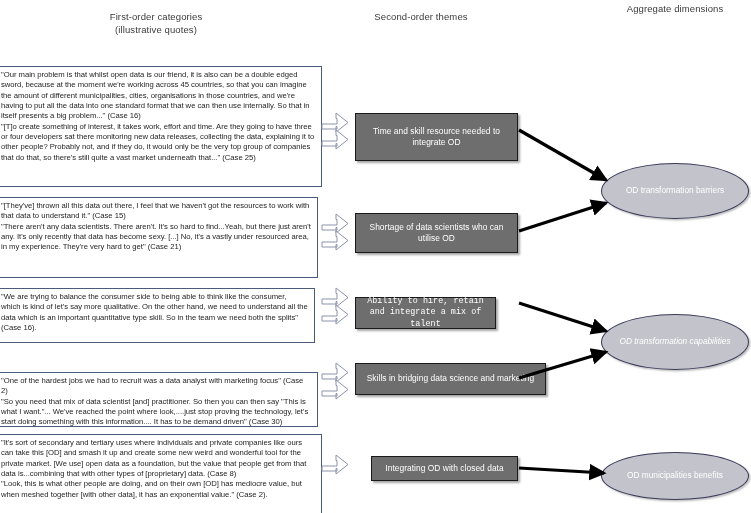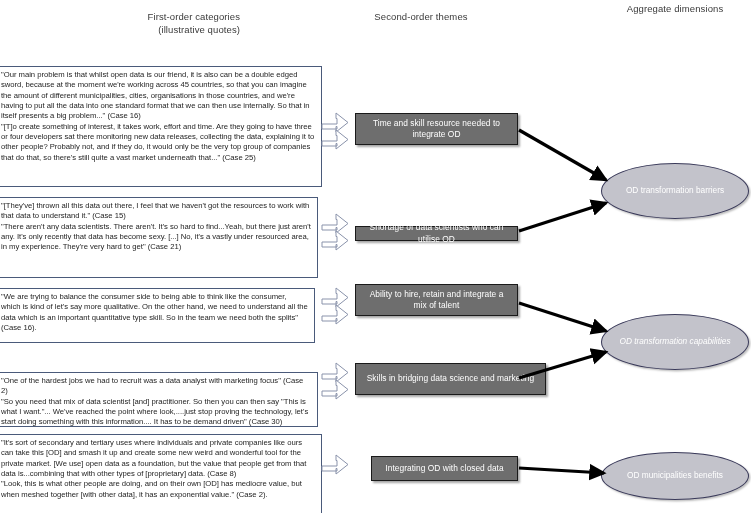--- a/index.html
+++ b/index.html
@@ -19,21 +19,21 @@
   
   .col-header {
     position: absolute;
     font-size: 9.5px;
     color: #3a3a3a;
     letter-spacing: .1px;
     text-align: center;
     line-height: 13px;
     white-space: pre-line;
   }
-  #hdr-first  { left: 40px;  top: 10px;  width: 200px; text-align: right; }
+  #hdr-first  { left: 56px;  top: 10px;  width: 200px; }
   #hdr-second { left: 336px; top: 10px;  width: 170px; }
   #hdr-agg    { left: 600px; top: 2px;  width: 150px; }
 
   
   .quote-box {
     position: absolute;
     left: -8px;
     box-sizing: border-box;
     border: 1px solid #4a5a7a;
     background: #ffffff;
@@ -64,23 +64,23 @@
     font-size: 8.4px;
     line-height: 11.5px;
     text-align: center;
     display: flex;
     align-items: center;
     justify-content: center;
     padding: 2px 6px;
     box-shadow: 1.5px 1.5px 2px rgba(0,0,0,.35);
     letter-spacing: .05px;
   }
-  #theme-1 { left: 355px; top: 113px; width: 163px; height: 32px; }
-  #theme-2 { left: 355px; top: 226px; width: 163px; height: 15px; }
-  #theme-3 { left: 355px; top: 284px; width: 163px; height: 32px; }
+  #theme-1 { left: 355px; top: 113px; width: 163px; height: 48px; }
+  #theme-2 { left: 355px; top: 213px; width: 163px; height: 40px; }
+  #theme-3 { left: 355px; top: 297px; width: 141px; height: 32px; font-family: Liberation Mono, monospace; }
   #theme-4 { left: 355px; top: 363px; width: 191px; height: 32px; }
   #theme-5 { left: 371px; top: 456px; width: 147px; height: 25px; }
 
   
   .agg-ellipse {
     position: absolute;
     box-sizing: border-box;
     border-radius: 50%;
     background: #c3c3cb;
     border: 1.2px solid #3a3a5a;

